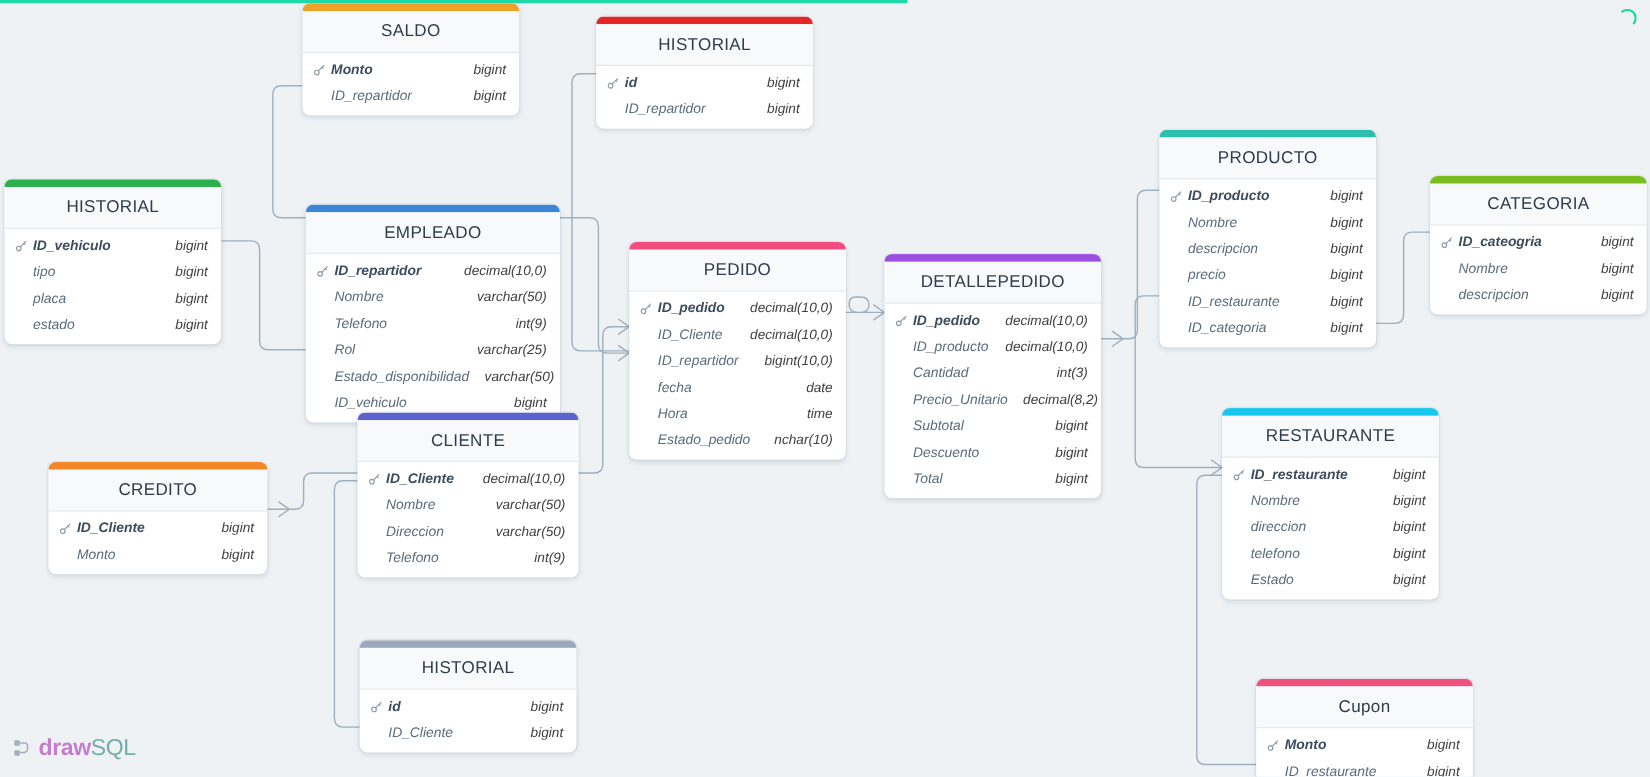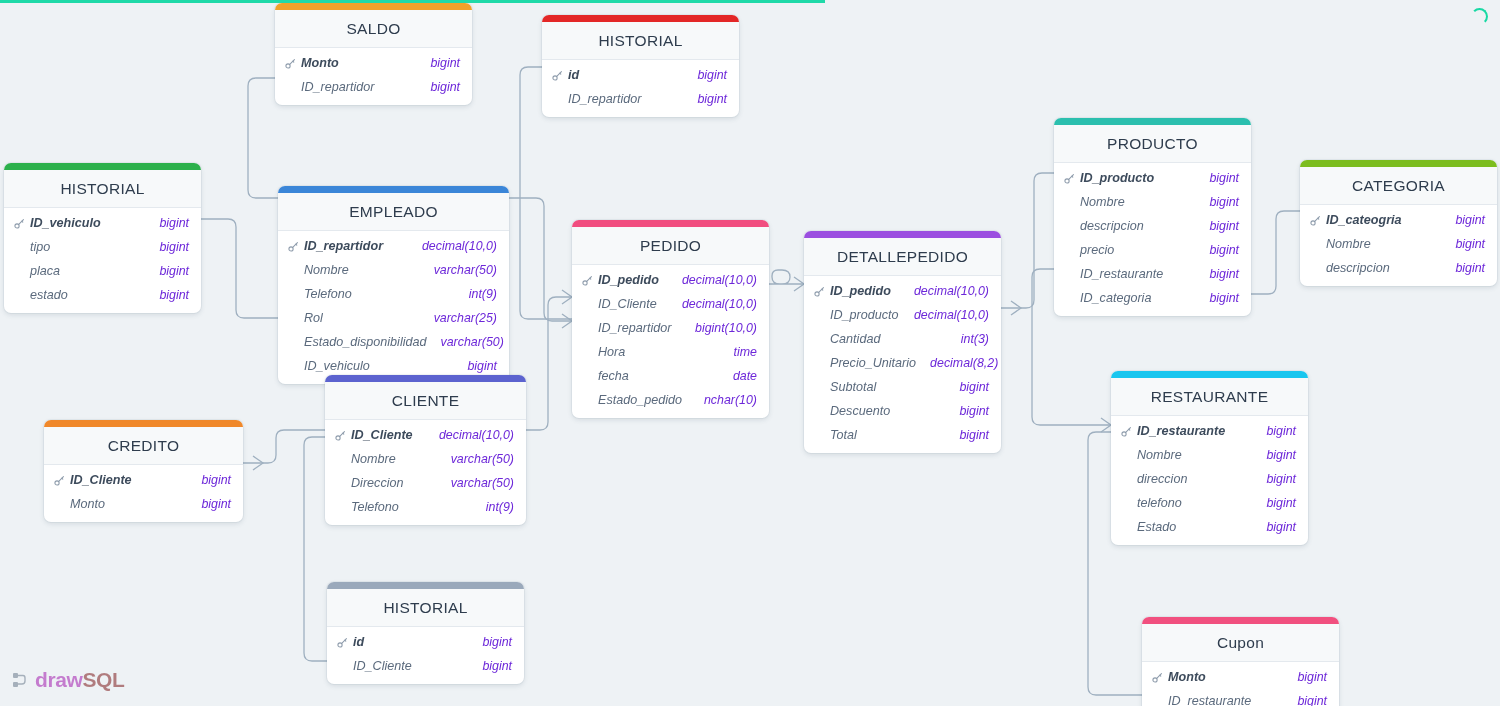--- a/index.html
+++ b/index.html
@@ -59,33 +59,33 @@
     padding: 0 12px 0 10px;
     font-size: 12.6px;
     color: #5b6a7d;
     white-space: nowrap;
     font-style: italic;
   }
   .row .kicon { width: 14px; flex: 0 0 14px; display: inline-block; }
   .row .kicon svg { display: block; }
   .row .fname { flex: 1 1 auto; padding-left: 2px; }
   .row.pk .fname { font-weight: bold; color: #3d4b5c; }
-  .row .ftype { color: #6d28d9; padding-left: 14px; font-size: 12.4px; }
+  .row .ftype { color: #404040; padding-left: 14px; font-size: 12.4px; }
 
   
   #logo {
     position: absolute; left: 12px; bottom: 14px;
     z-index: 30;
     display: flex; align-items: center; gap: 6px;
     opacity: .55;
   }
   #logo .mark { width: 17px; height: 17px; }
   #logo .wordmark { font-size: 21px; font-weight: bold; letter-spacing: -.4px; }
   #logo .w-draw { color: #a21caf; }
-  #logo .w-sql { color: #7f1d1d; font-weight: bold; }
+  #logo .w-sql { color: #0f766e; font-weight: normal; }
 </style>
 </head>
 <body>
 
 <div id="canvas">
 
   <div id="progress-bar" style="width: 55%; background: rgb(31, 217, 168);"></div>
   <div id="spinner"></div>
 
   <svg id="wires" width="1500" height="706" viewBox="0 0 1500 706">
@@ -272,27 +272,27 @@
           <span class="fname">ID_Cliente</span>
           <span class="ftype">decimal(10,0)</span>
         </div>
         <div class="row">
           <span class="kicon"></span>
           <span class="fname">ID_repartidor</span>
           <span class="ftype">bigint(10,0)</span>
         </div>
         <div class="row">
           <span class="kicon"></span>
+          <span class="fname">fecha</span>
+          <span class="ftype">date</span>
+        </div>
+        <div class="row">
+          <span class="kicon"></span>
           <span class="fname">Hora</span>
           <span class="ftype">time</span>
-        </div>
-        <div class="row">
-          <span class="kicon"></span>
-          <span class="fname">fecha</span>
-          <span class="ftype">date</span>
         </div>
         <div class="row">
           <span class="kicon"></span>
           <span class="fname">Estado_pedido</span>
           <span class="ftype">nchar(10)</span>
         </div>
       </div>
     </div>
     <div class="table" style="left: 804px; top: 231px; width: 197px;">
       <div class="accent" style="background: rgb(155, 79, 224);"></div>

